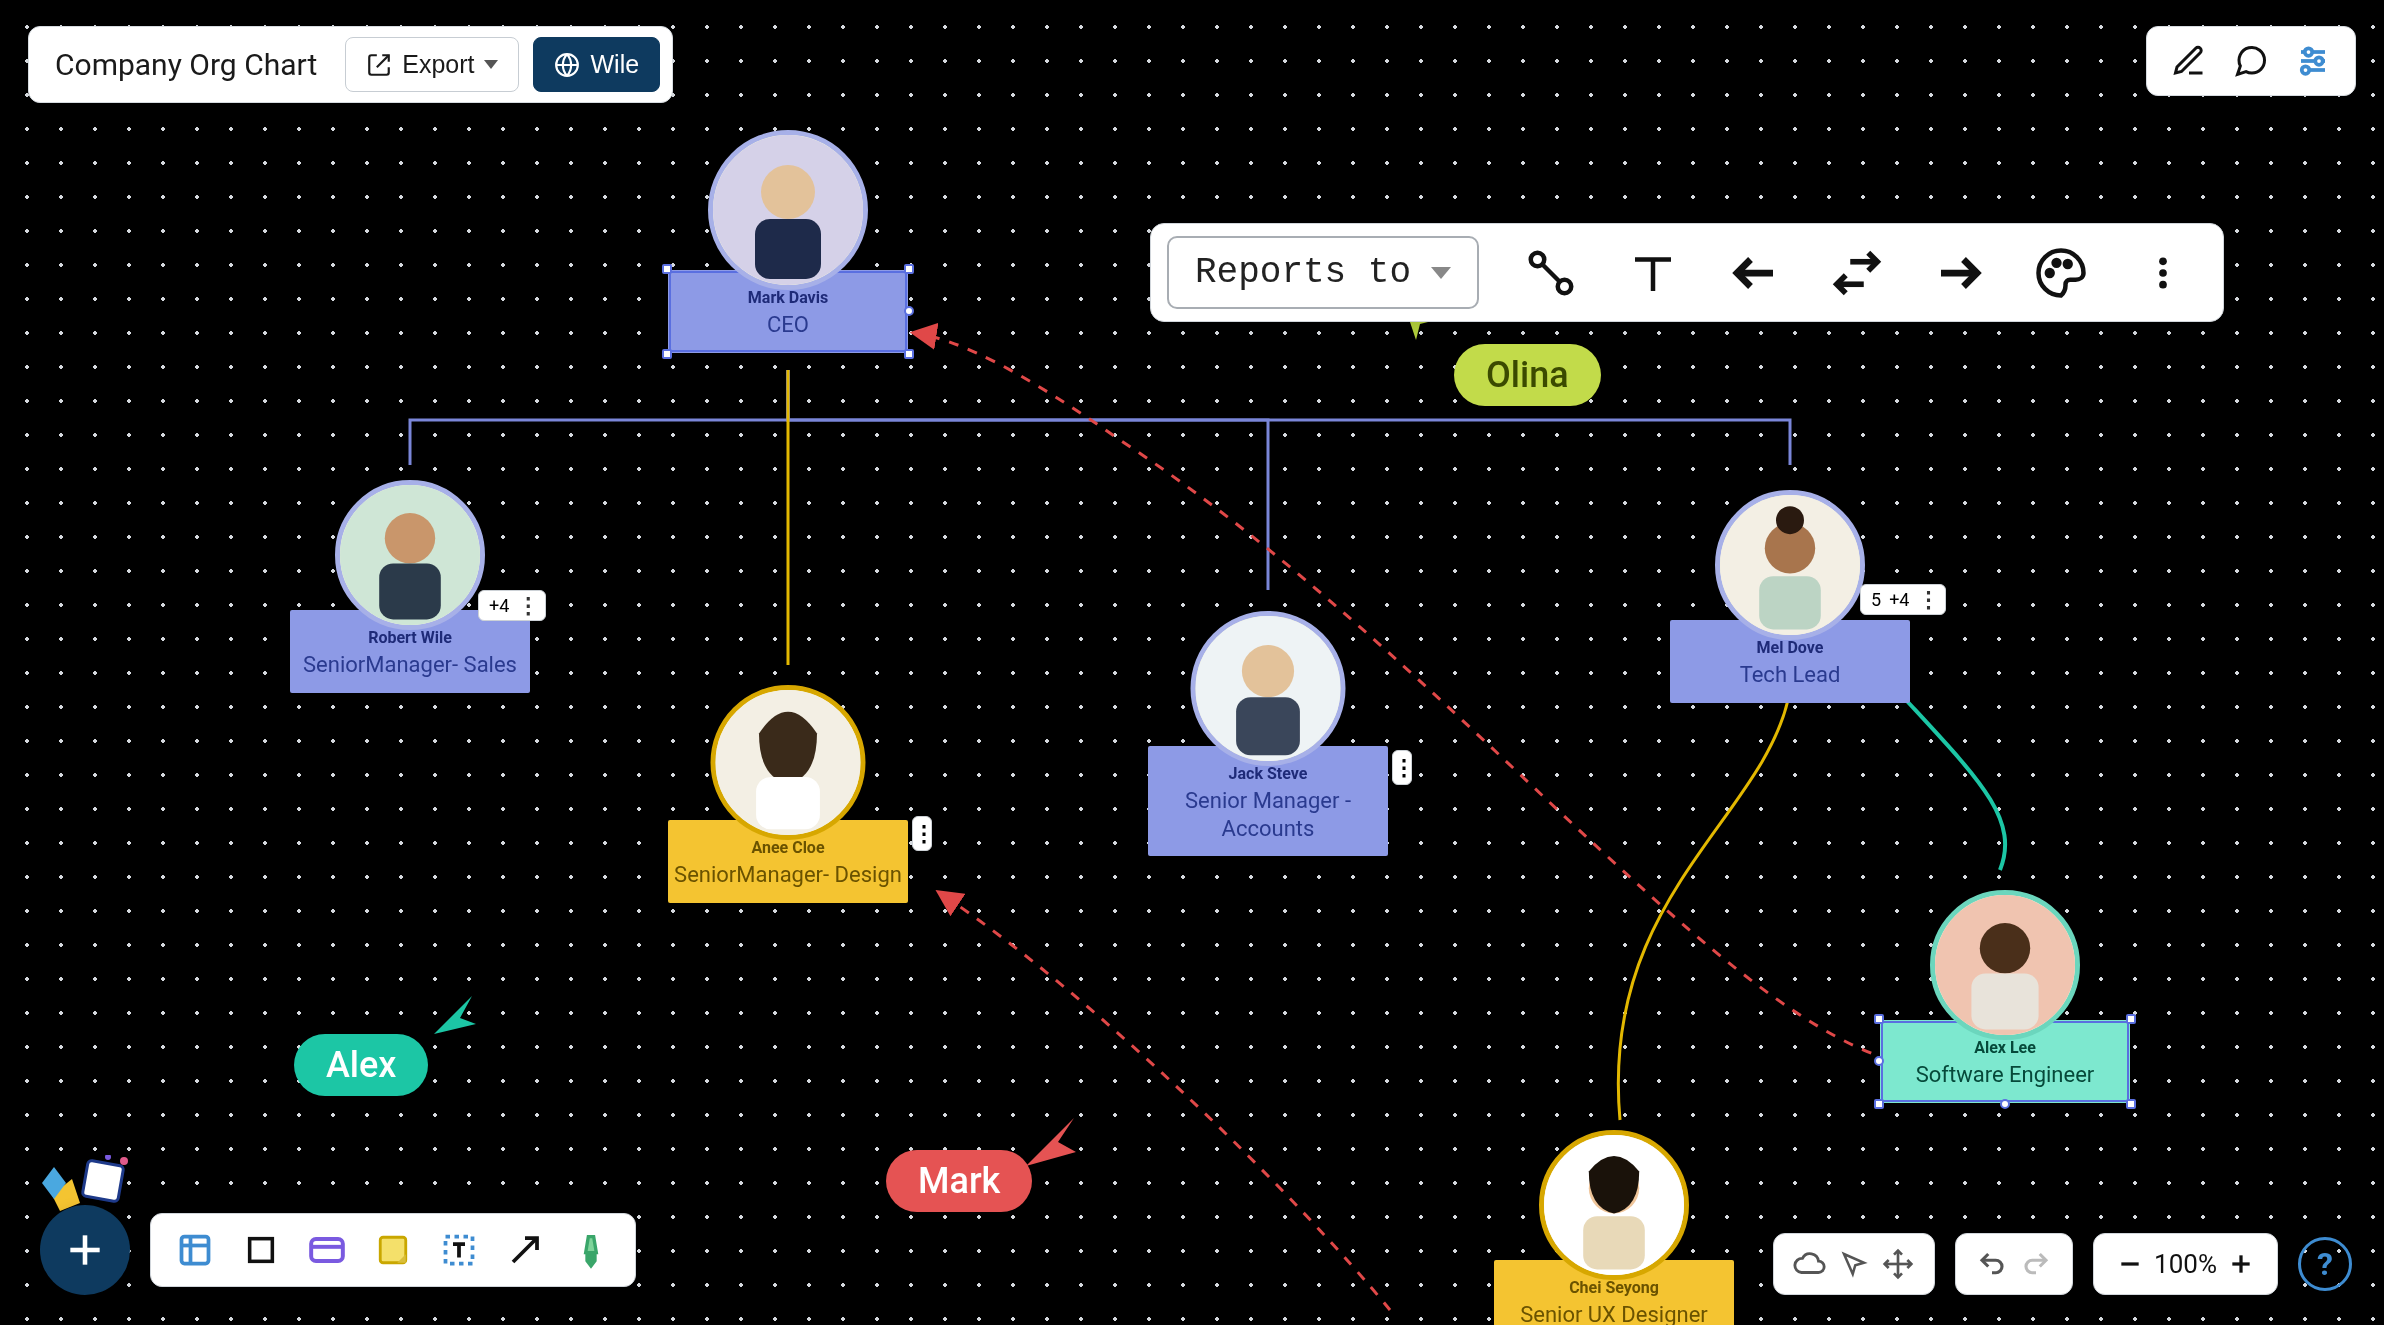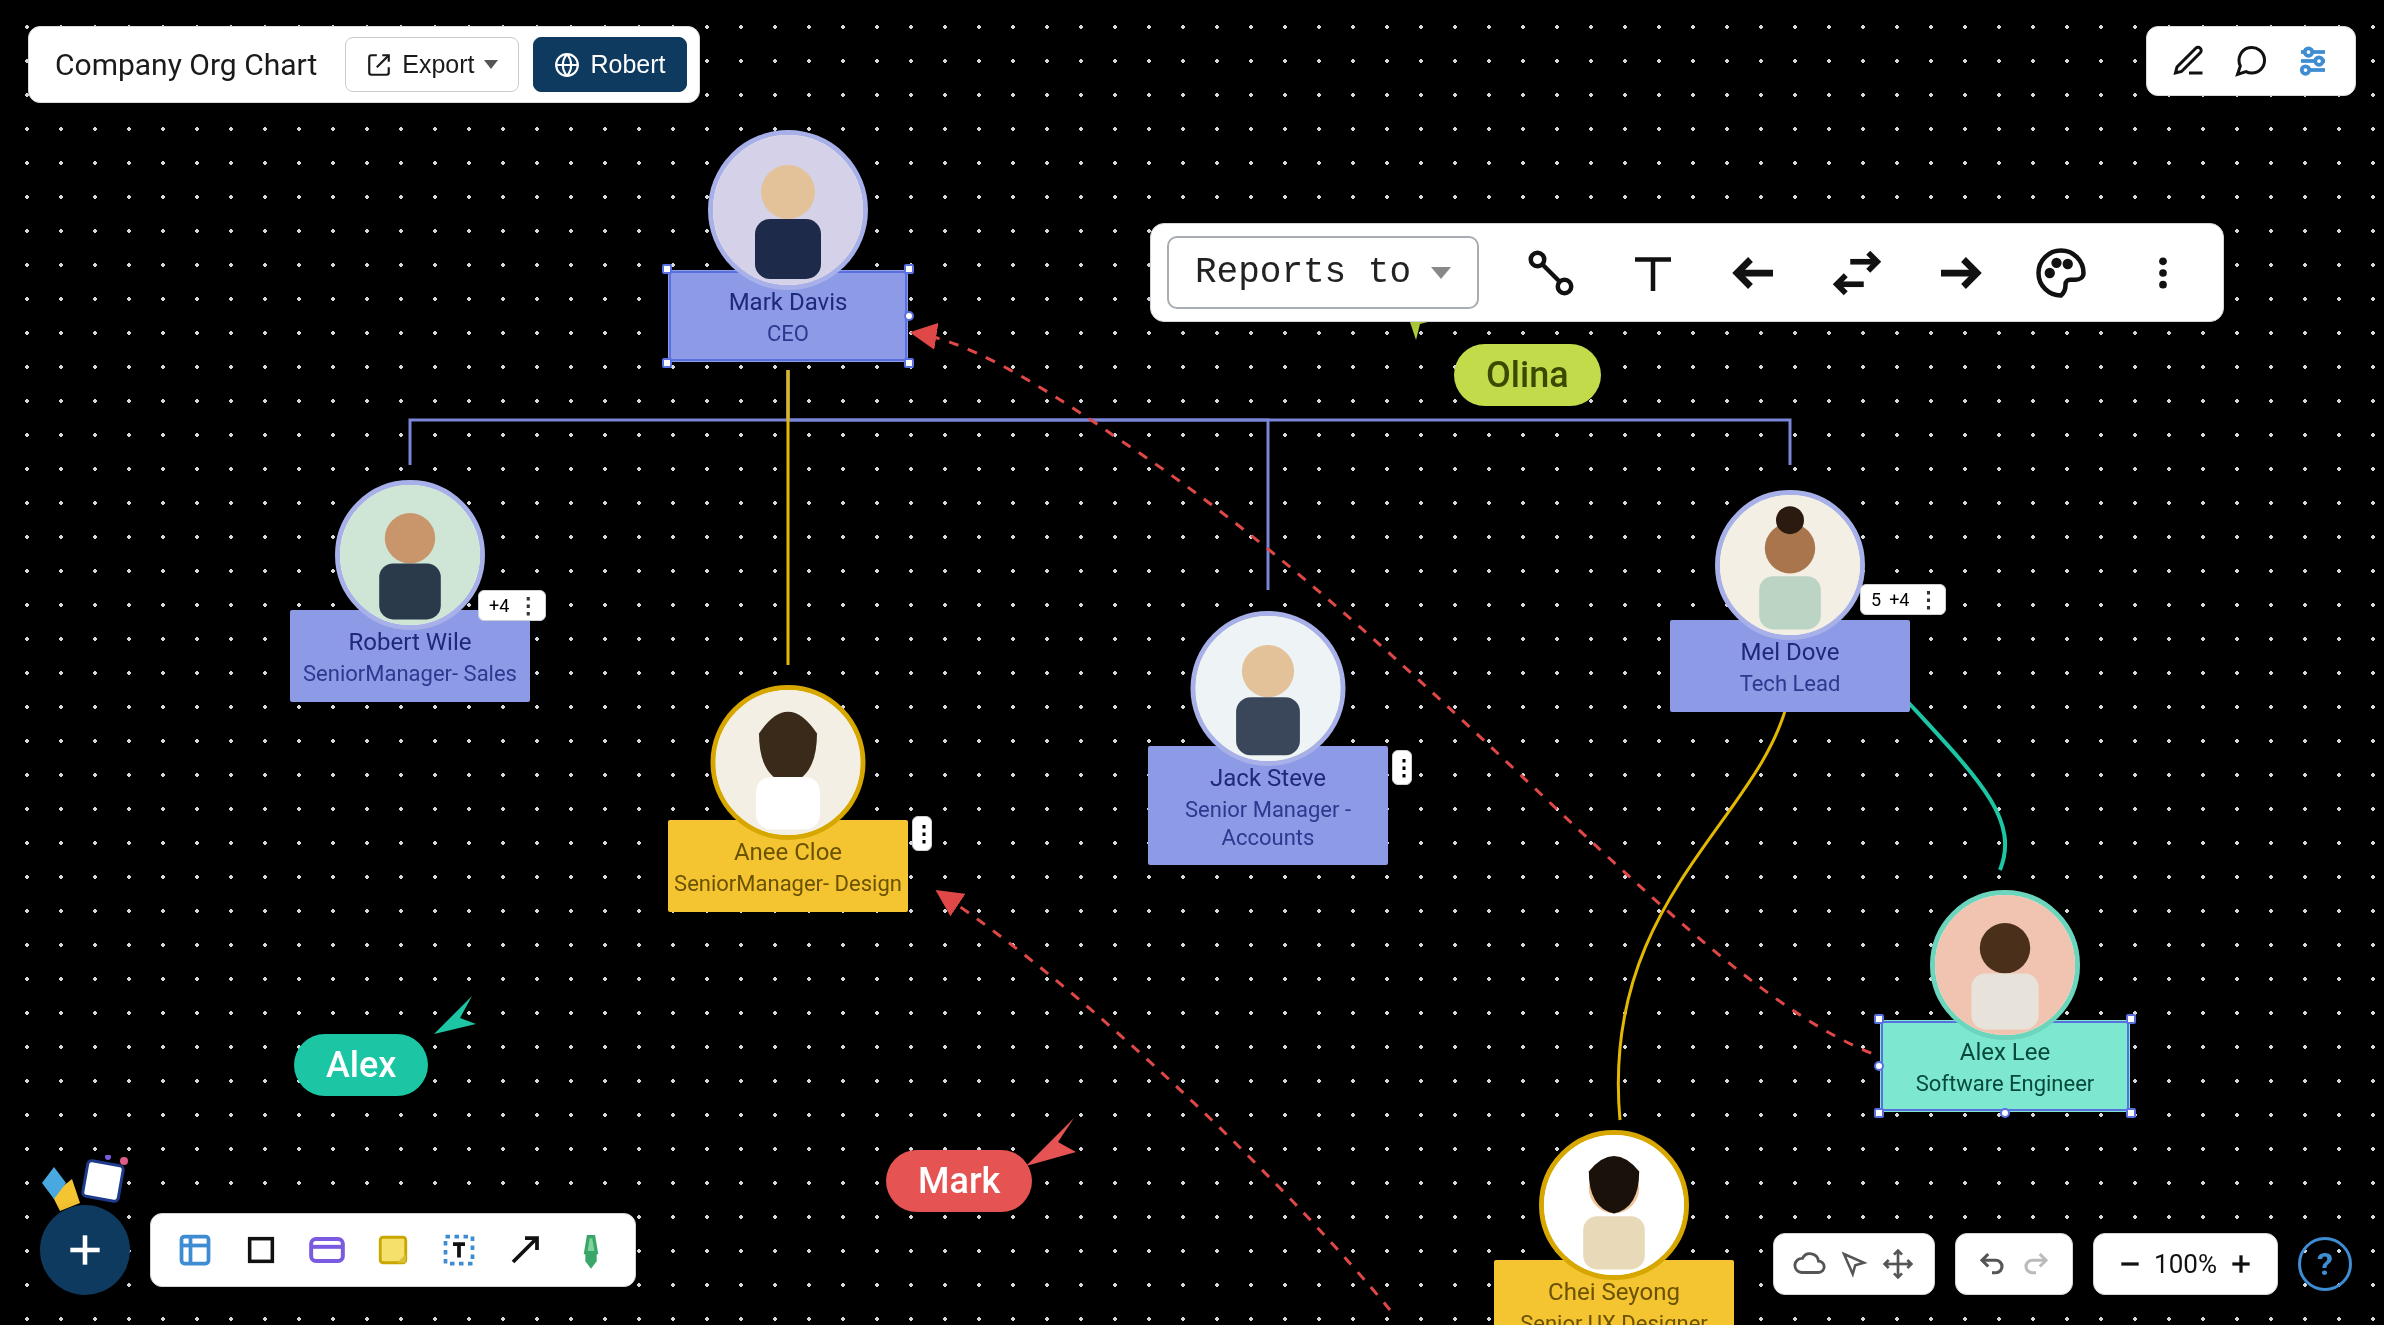--- a/index.html
+++ b/index.html
@@ -46,21 +46,21 @@
   
   .pill { position:absolute; padding:10px 32px; border-radius:40px; font-size:36px; font-weight:500; z-index:15; }
   .pill.teal { background:#1cc6a5; color:#fff; }
   .pill.red  { background:#e55353; color:#fff; }
   .pill.lime { background:#c2db4a; color:#3b4a00; }
   .cursor-svg { position:absolute; z-index:16; }
 
   
   .card { position:absolute; text-align:center; border-radius:2px; padding-top:18px; padding-bottom:14px; z-index:10; }
   .card .avatar { position:absolute; left:50%; transform:translateX(-50%); border-radius:50%; background:beige; }
-  .card .name { font-weight:400; font-size:24px; }
+  .card .name { font-weight:700; font-size:16px; }
   .card .role { font-size:22px; margin-top:4px; line-height:1.25; }
 
   .c-blue   { background:#8d9ae6; } .c-blue .name{color:#1e2a78;} .c-blue .role{color:#2a3a8f;}
   .c-yellow { background:#f4c431; } .c-yellow .name{color:#6a5200;} .c-yellow .role{color:#6a5200;}
   .c-teal2  { background:#7de8cf; } .c-teal2 .name{color:#06493a;} .c-teal2 .role{color:#06493a;}
 
   .selected { outline:2px solid #5a6fe0; outline-offset:-3px; }
   .handle { position:absolute; width:10px; height:10px; background:#fff; border:2px solid #5a6fe0; border-radius:2px; }
 
   .chip { position:absolute; display:flex; align-items:center; gap:8px; background:#fff; border:1px solid #ccd1d6; border-radius:6px; padding:4px 6px 4px 10px; font-size:18px; z-index:11; }
@@ -125,21 +125,21 @@
           <path d="M21 14v5a2 2 0 0 1-2 2H5a2 2 0 0 1-2-2V5a2 2 0 0 1 2-2h5"></path>
         </svg>
       <span>Export</span>
       <span class="caret-down"></span>
     </button>
     <button class="btn primary">
       <svg width="26" height="26" viewBox="0 0 24 24" fill="none" stroke="#fff" stroke-width="2">
           <circle cx="12" cy="12" r="10"></circle>
           <path d="M2 12h20M12 2a15 15 0 0 1 0 20M12 2a15 15 0 0 0 0 20"></path>
         </svg>
-      <span>Robert</span>
+      <span>Wile</span>
     </button>
   </div>
 
   <div class="top-right">
     <div class="icon-btn">
       <svg width="36" height="36" viewBox="0 0 24 24" fill="none" stroke="#111" stroke-width="2">
           <path d="M12 20h9"></path>
           <path d="M16.5 3.5a2.1 2.1 0 1 1 3 3L7 19l-4 1 1-4Z"></path>
         </svg>
     </div>

